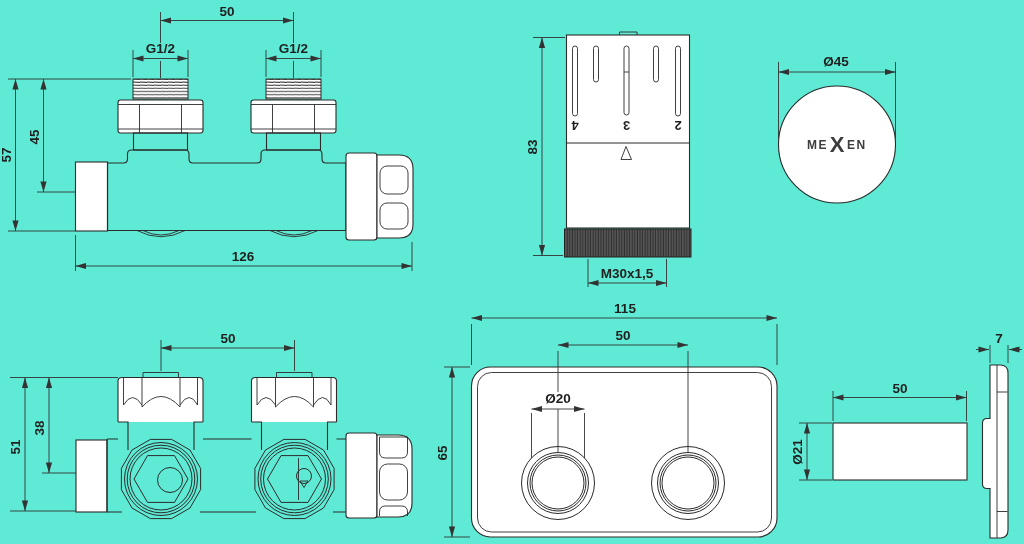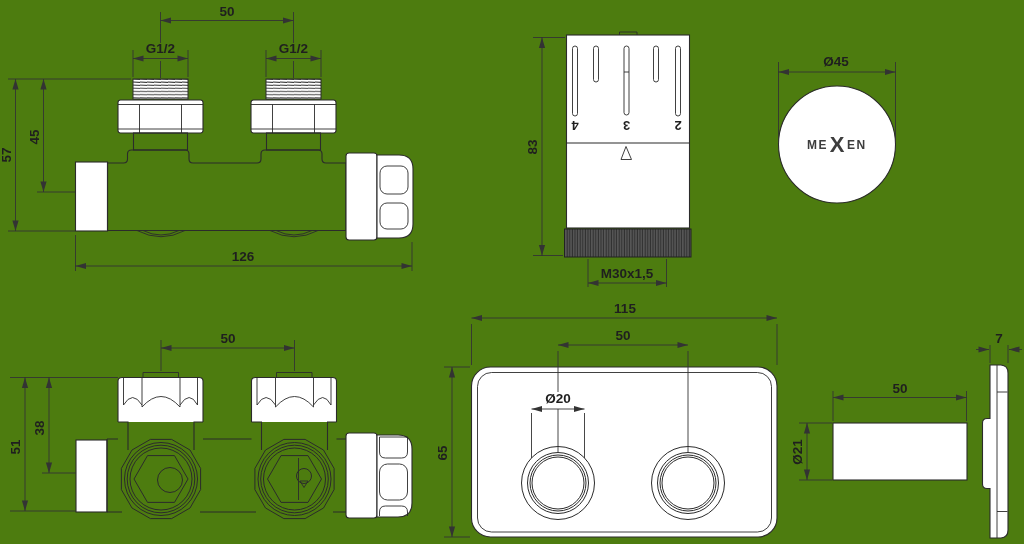--- a/index.html
+++ b/index.html
@@ -1,16 +1,16 @@
 <!DOCTYPE html>
 <html><head>
 <meta charset="utf-8">
 <style>
   html,body{margin:0;padding:0;background:#ffffff;}
-  .stage{position:relative;width:1024px;height:544px;background:#4d7c0f;overflow:hidden;}
+  .stage{position:relative;width:1024px;height:544px;background:#5eead4;overflow:hidden;}
   svg{display:block;}
   svg text{font-family:"Liberation Sans","DejaVu Sans",sans-serif;fill:#1f1f1f;font-weight:600;}
   .dimtxt{font-size:13.5px;}
   .rottxt{font-size:13.5px;}
   .scaletxt{font-size:13px;}
   .logo-sm{font-size:12px;letter-spacing:1.5px;fill:#3d3d3d;font-weight:700;}
   .logo-x{font-size:22px;fill:#3d3d3d;font-weight:600;}
   .obj{stroke:#2b2b2b;stroke-width:1.1;fill:none;}
   .objthin{stroke:#2b2b2b;stroke-width:0.9;fill:none;}
   .fillwhite{fill:#ffffff;}

